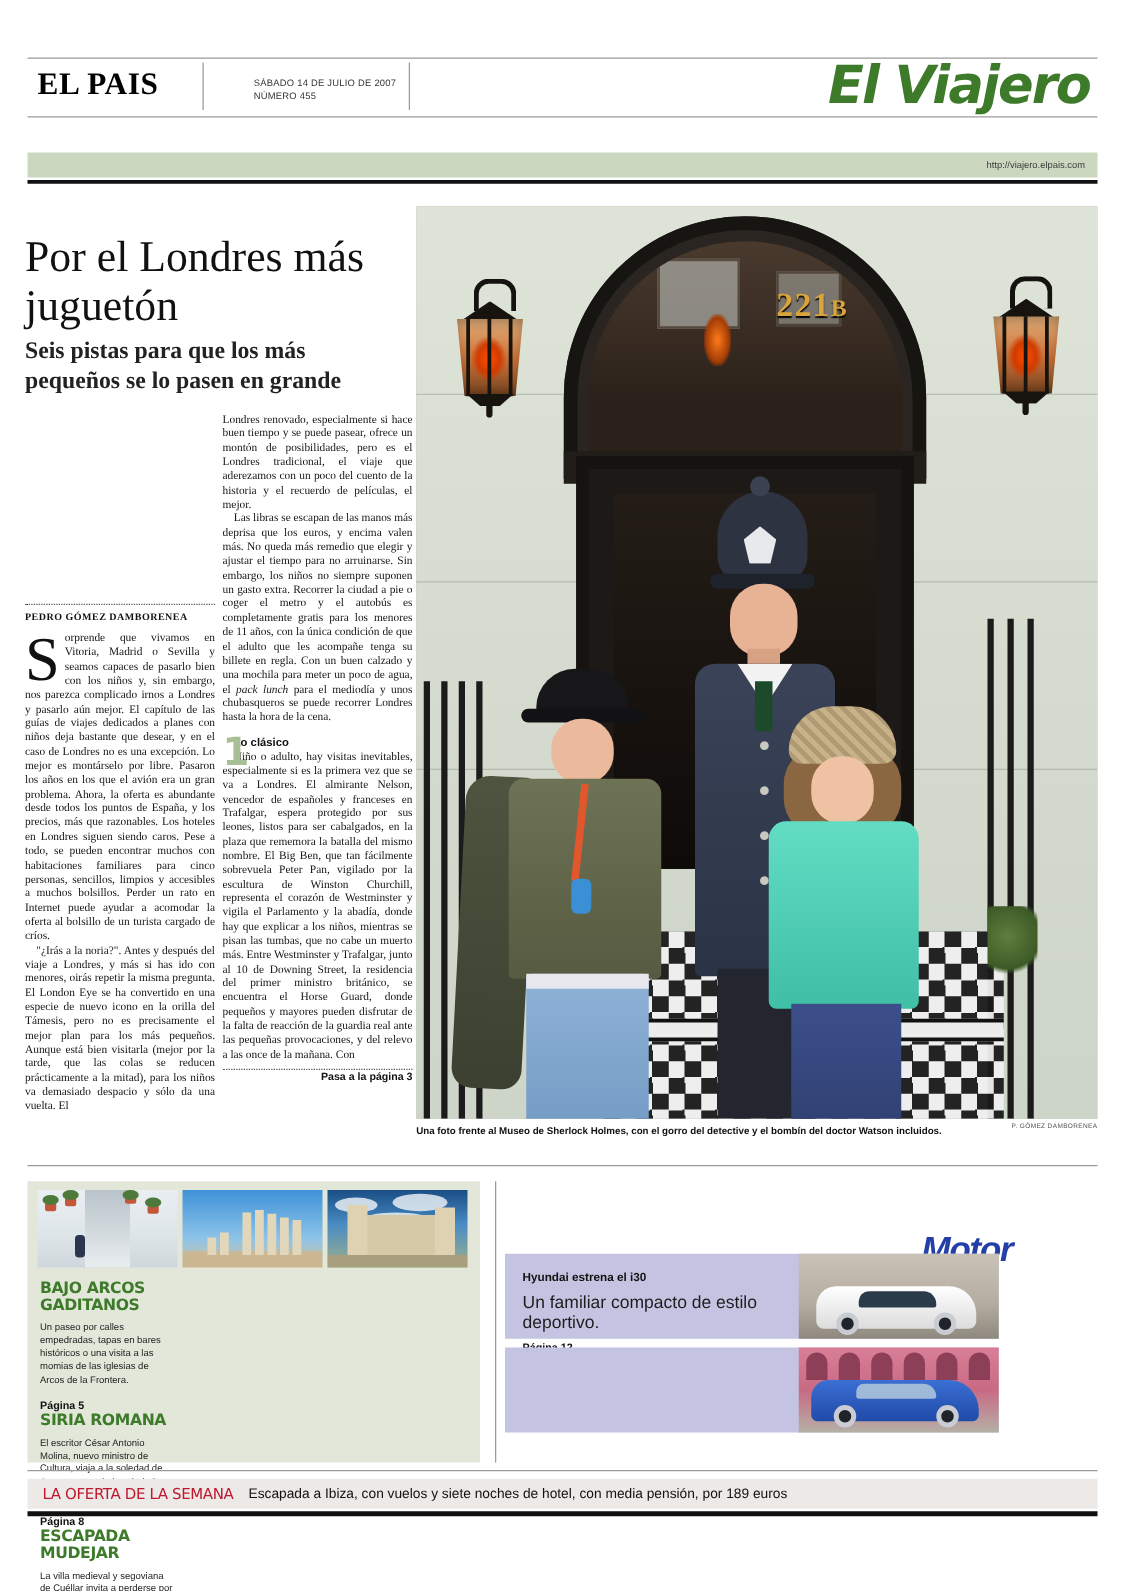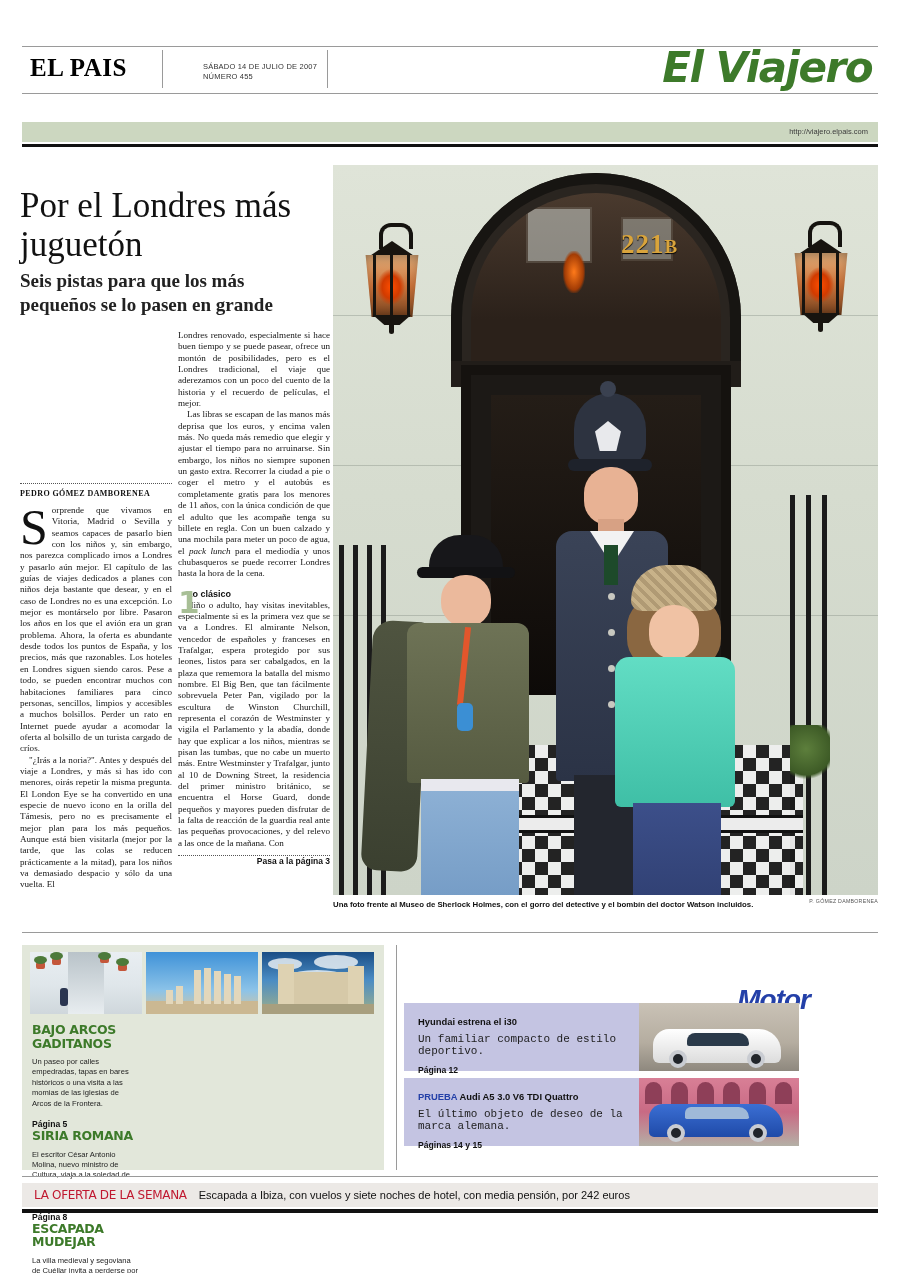--- a/index.html
+++ b/index.html
@@ -622,22 +622,22 @@
   .motor-txt { position: absolute; left: 14px; top: 13px; width: 230px; }
   .motor-title {
     font-family: "Liberation Sans", sans-serif;
     font-weight: bold;
     font-size: 9.4px;
     color: #111;
     margin-bottom: 6px;
   }
   .motor-title .prueba { color: #2440a8; }
   .motor-sub {
-    font-family: Liberation Mono, monospace;
-    font-size: 11px;
+    font-family: Liberation Sans, sans-serif;
+    font-size: 14px;
     color: #1d1d1d;
     margin-bottom: 8px;
   }
   .motor-page {
     font-family: "Liberation Sans", sans-serif;
     font-weight: bold;
     font-size: 8.6px;
     color: #111;
   }
   .motor-photo {
@@ -933,42 +933,37 @@
       <div class="motor-photo mph1">
         <div class="car-white">
           <div class="win"></div>
           <div class="wheel" style="left:16px"></div>
           <div class="wheel" style="right:16px"></div>
         </div>
       </div>
     </div>
 
     <div class="motor-item m2">
-      <div class="motor-txt">
-        <div class="motor-title"><span class="prueba">PRUEBA</span> <span>Audi A5 3.0 V6 TDI Quattro</span></div>
-        <div class="motor-sub">El último objeto de deseo de la marca alemana.</div>
-        <div class="motor-page">Páginas 14 y 15</div>
-      </div>
       <div class="motor-photo mph2">
         <div class="arch" style="left:6px"></div>
         <div class="arch" style="left:32px"></div>
         <div class="arch" style="left:58px"></div>
         <div class="arch" style="left:84px"></div>
         <div class="arch" style="left:110px"></div>
         <div class="arch" style="left:136px"></div>
         <div class="car-blue">
           <div class="win"></div>
           <div class="wheel" style="left:18px"></div>
           <div class="wheel" style="right:16px"></div>
         </div>
       </div>
     </div>
   </div>
 
   <div class="bottom-rule2"></div>
 
   <div class="offerbar">
     <span class="offer-label">LA OFERTA DE LA SEMANA</span>
-    <span class="offer-text">Escapada a Ibiza, con vuelos y siete noches de hotel, con media pensión, por 242 euros</span>
+    <span class="offer-text">Escapada a Ibiza, con vuelos y siete noches de hotel, con media pensión, por 189 euros</span>
   </div>
   <div class="offer-blackbar"></div>
 
 </div>
 
 </body></html>

